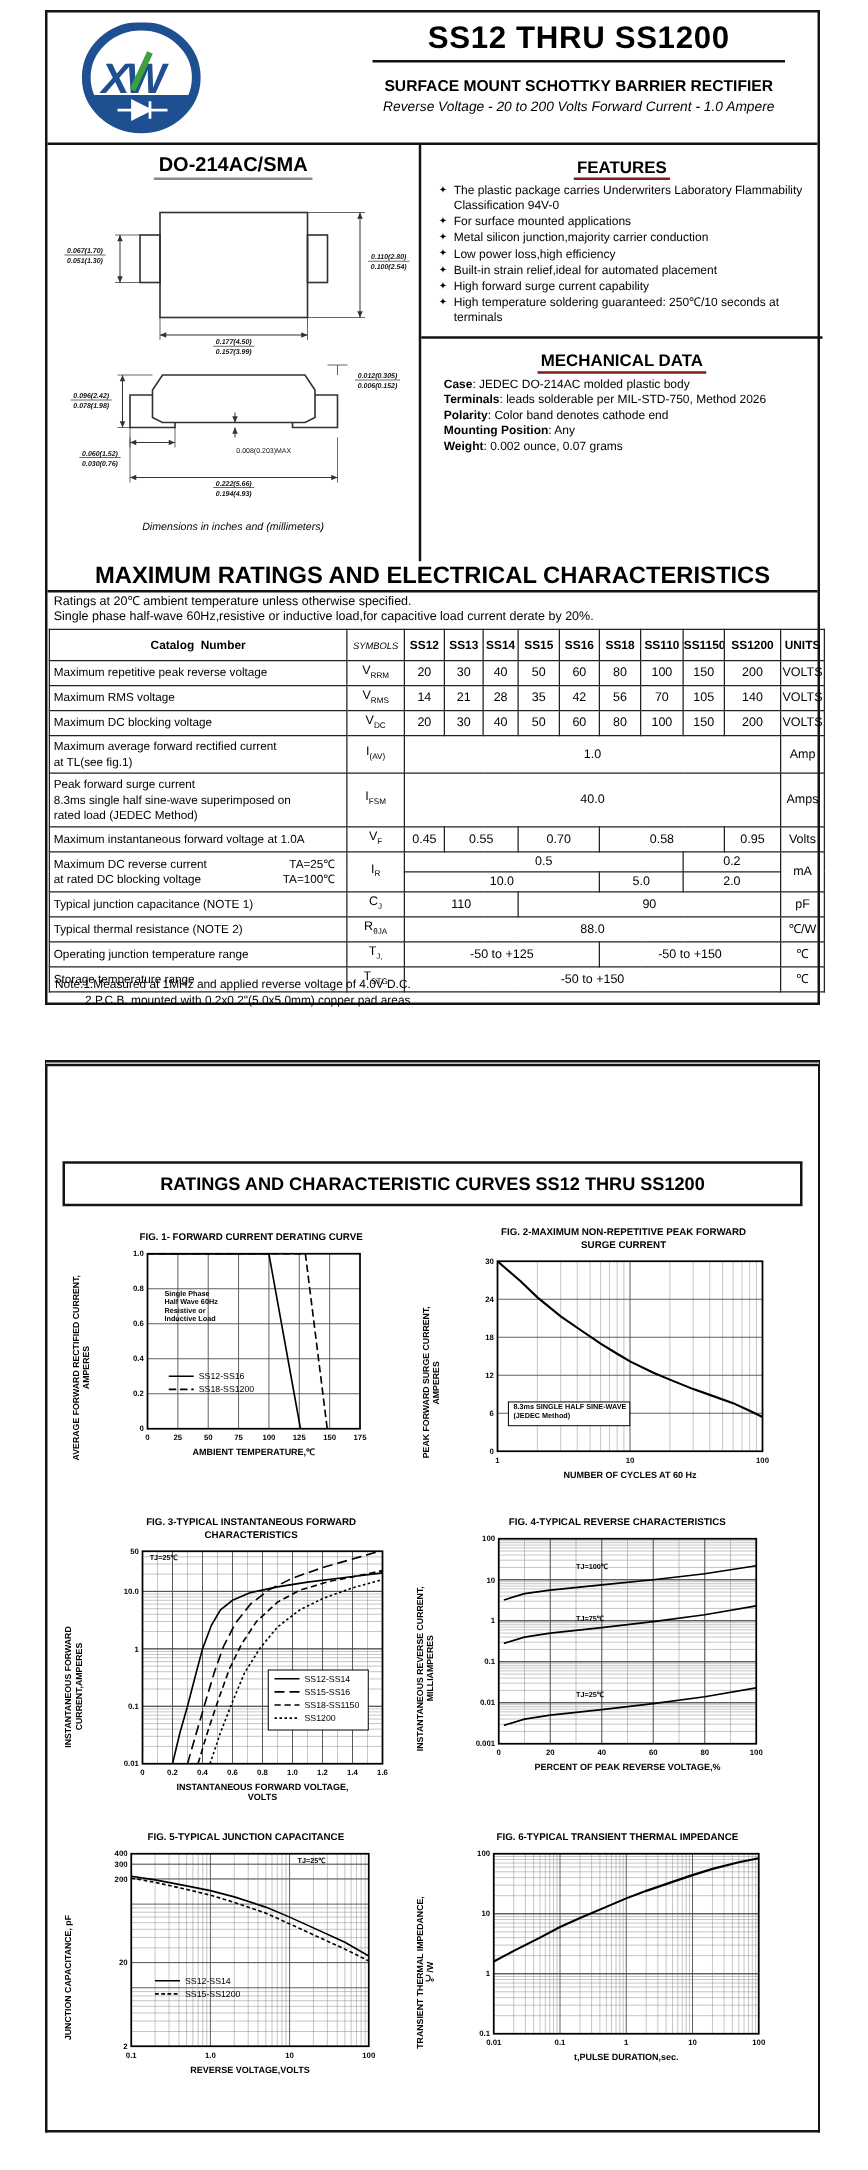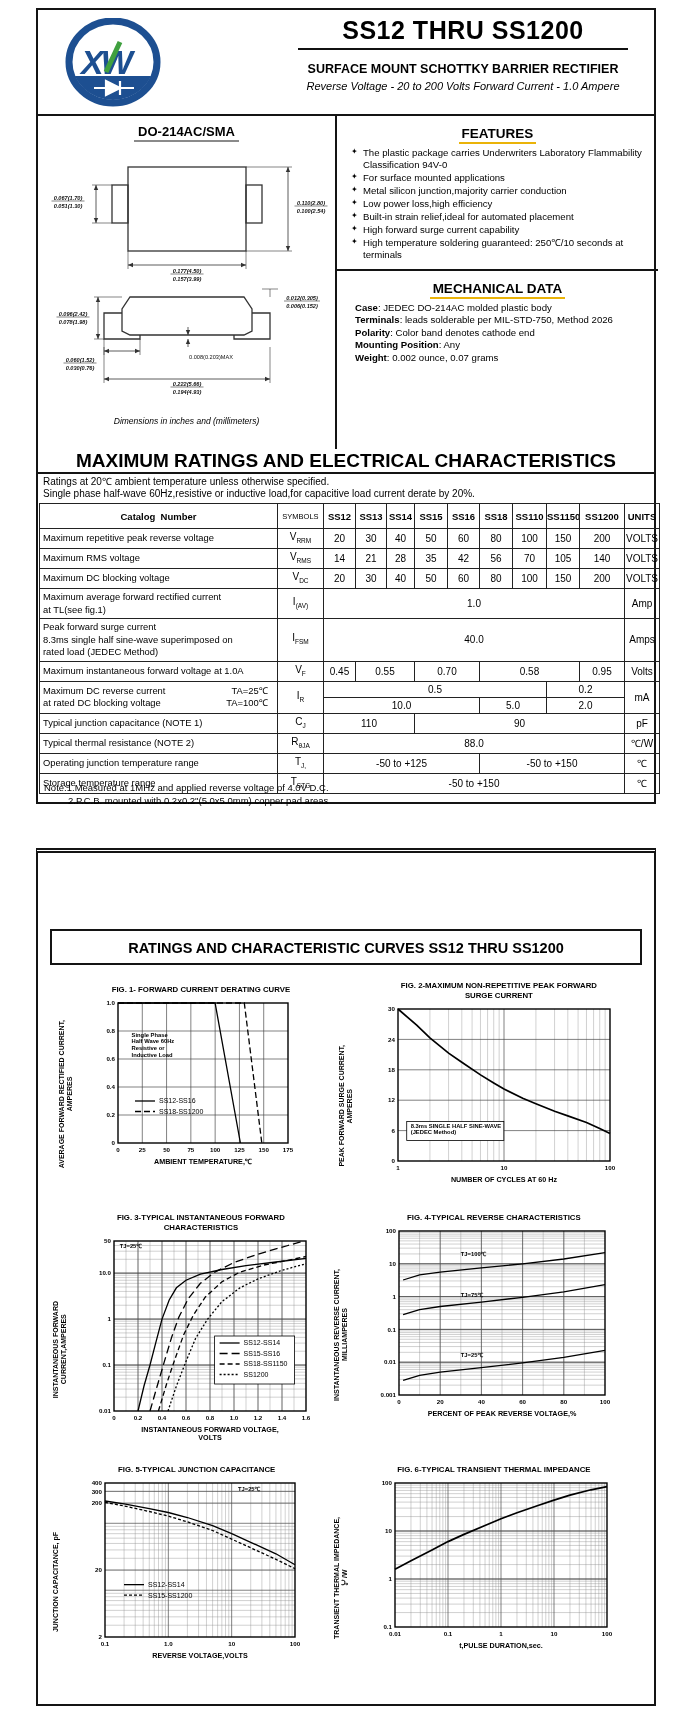--- a/index.html
+++ b/index.html
@@ -10,41 +10,41 @@
   
   #hdr{position:absolute;left:0;top:0;width:100%;height:106px;border-bottom:2px solid #141414;box-sizing:border-box;}
   #logo{position:absolute;left:20px;top:8px;}
   #title-block{position:absolute;left:236px;top:6px;width:378px;text-align:center;}
   #doc-title{font-size:25px;font-weight:bold;letter-spacing:.5px;}
   #title-rule{width:330px;border-top:2.5px solid #111;margin:3px auto 6px auto;}
   #doc-subtitle{font-size:12.5px;font-weight:bold;margin-top:12px;}
   #doc-tagline{font-size:11px;font-style:italic;margin-top:4px;}
   
   #leftcol{position:absolute;left:0;top:106px;width:299px;height:333px;border-right:2px solid #141414;box-sizing:border-box;}
-  #pkg-title{ text-align:center;font-size:13px;font-weight:bold;margin-top:8px;}
+  #pkg-title{ text-align:center;font-size:16px;font-weight:bold;margin-top:8px;}
   #pkg-title span{border-bottom:2px solid #8a8a8a;padding:0 4px 1px 4px;}
   #pkg-caption{position:absolute;left:0;top:300px;width:100%;text-align:center;font-size:8.5px;font-style:italic;}
   #rightcol{position:absolute;left:299px;top:106px;width:321px;height:333px;box-sizing:border-box;}
   .sec-head{text-align:center;font-size:13.5px;font-weight:bold;margin:10px 0 6px 0;}
-  .sec-head span{border-bottom:2px solid #eab308;padding:0 3px 1px 3px;}
+  .sec-head span{border-bottom:2px solid #7f1d1d;padding:0 3px 1px 3px;}
   #features-list{padding:0 8px 0 14px;}
   .feat{display:flex;font-size:9.6px;line-height:1.25;margin-bottom:1px;}
   .feat .bullet{width:12px;flex:0 0 12px;font-size:8px;}
   #mech-divider{border-top:2px solid #141414;margin-top:8px;}
   #mech-lines{padding:0 10px 0 18px;font-size:9.6px;line-height:1.3;}
   #mech-lines b{font-weight:bold;}
   
   #ratings-banner{position:absolute;left:0;top:439px;width:100%;height:25px;line-height:24px;text-align:center;
     font-size:19px;font-weight:bold;border-bottom:2px solid #141414;box-sizing:border-box;}
   #ratings-intro{position:absolute;left:5px;top:466px;font-size:10px;line-height:12px;}
   
   #ratings-table{position:absolute;left:1px;top:493px;border-collapse:collapse;table-layout:fixed;width:616px;}
   #ratings-table td,#ratings-table th{border:1px solid #222;text-align:center;font-size:10px;padding:0;vertical-align:middle;line-height:15px;overflow:hidden;}
   #ratings-table th{font-weight:bold;font-size:9.5px;height:24px;}
-  #ratings-table th.syms{font-weight:normal;font-size:7.5px;}
+  #ratings-table th.syms{font-style:italic;font-weight:normal;font-size:7.5px;}
   #ratings-table td.lbl{text-align:left;font-size:9.4px;line-height:12.5px;padding:2px 3px;}
   .lbl-line{display:flex;justify-content:space-between;padding-right:6px;}
   #ratings-table sub{font-size:6.5px;}
   #ratings-table td.sym{font-size:10px;}
   #notes{position:absolute;left:6px;top:772px;font-size:9.5px;line-height:12.5px;}
   #notes .n2{padding-left:24px;}
   
   #curves-banner{position:absolute;left:12px;top:76px;width:592px;height:36px;line-height:34px;border:2px solid #141414;
     box-sizing:border-box;text-align:center;font-size:14.5px;font-weight:bold;}
   .fig{position:absolute;}

